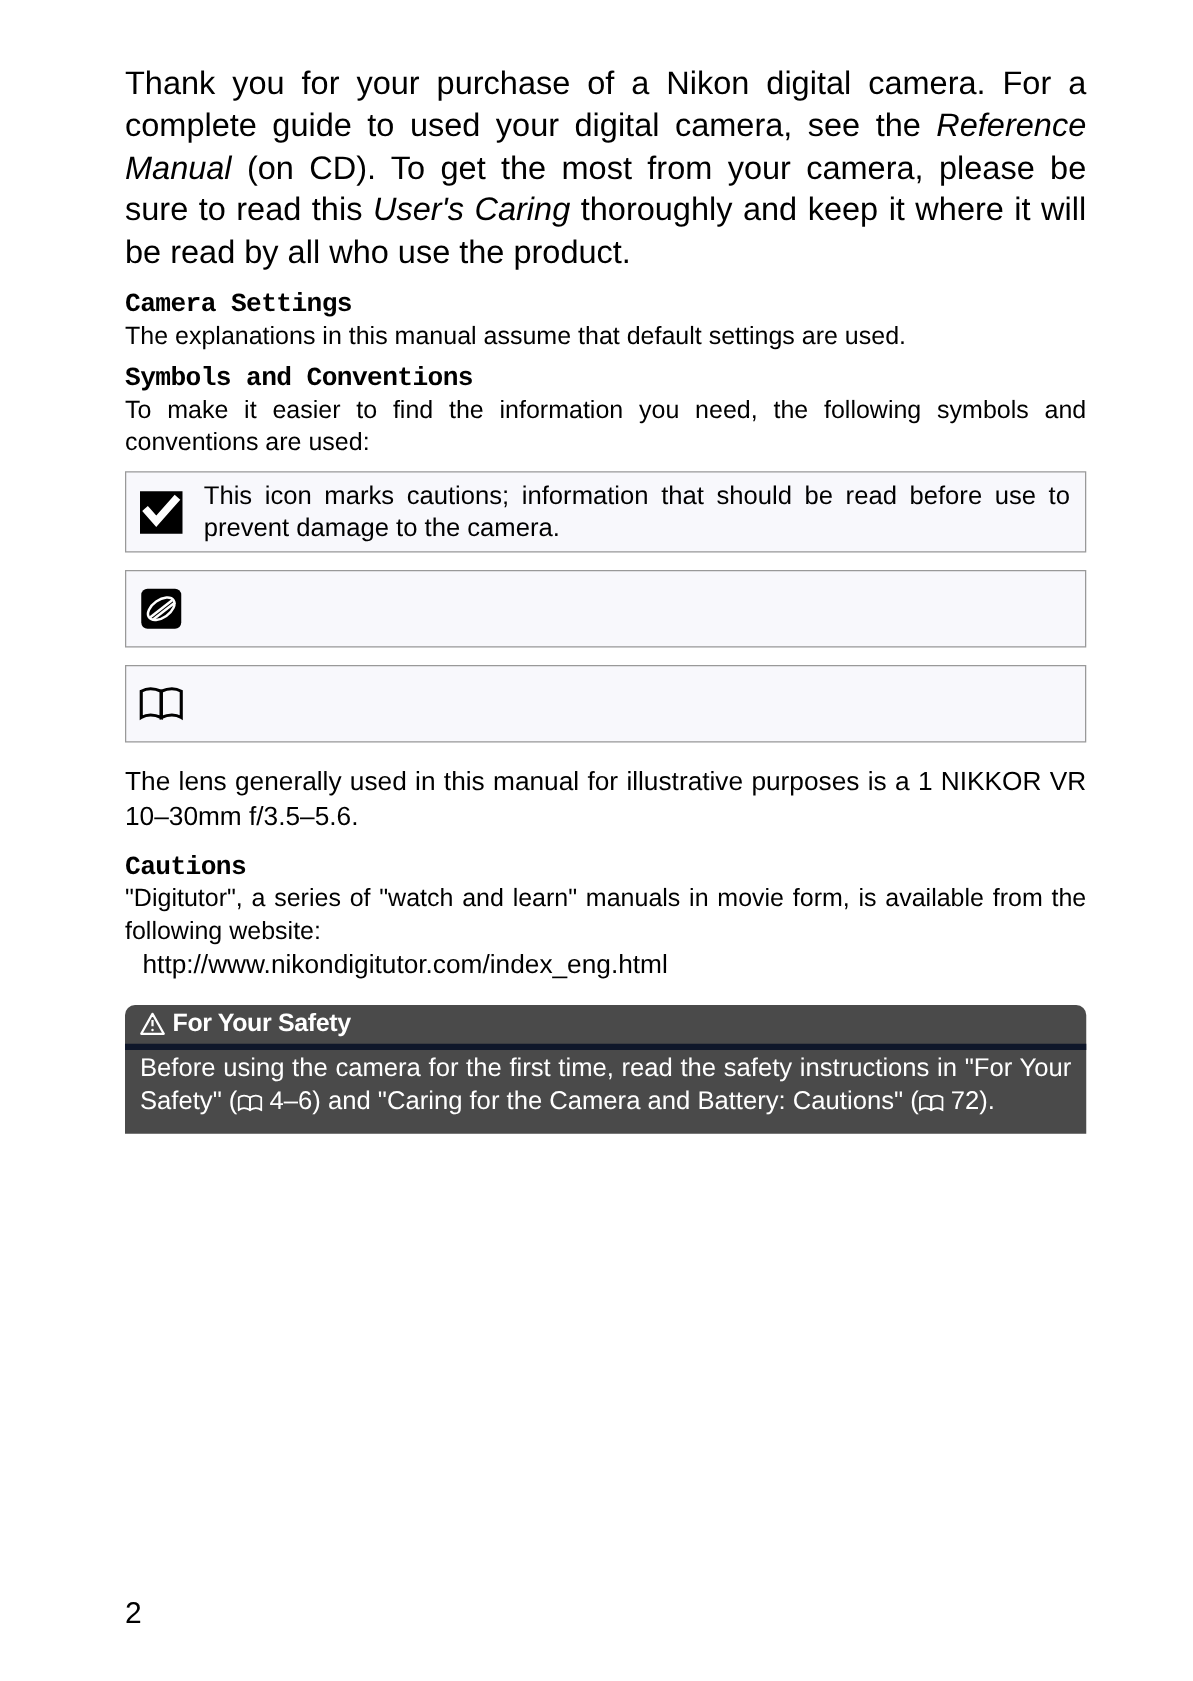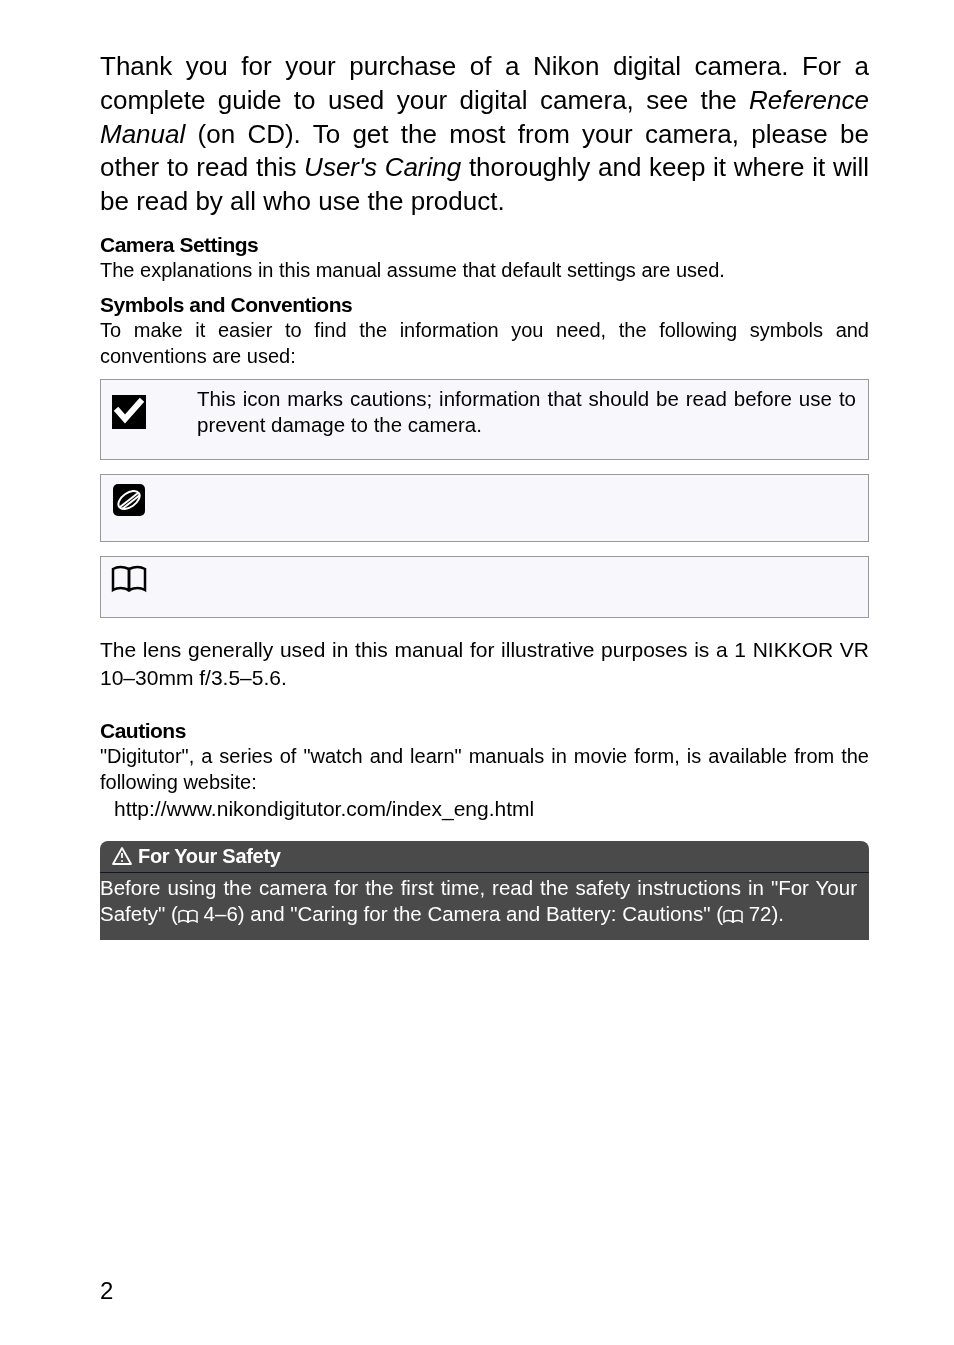--- a/index.html
+++ b/index.html
@@ -23,40 +23,40 @@
       margin-bottom: 14px;
     }
     .italic {
       font-style: italic;
     }
     .section-heading {
       font-weight: bold;
       font-size: 21px;
       margin-top: 10px;
       letter-spacing: -0.3px;
+      font-family: Liberation Mono, monospace;
     }
     .section-heading.condensed {
       font-stretch: condensed;
       letter-spacing: -0.5px;
     }
     .body-text {
       font-size: 20px;
       line-height: 1.3;
       text-align: justify;
       margin-bottom: 10px;
     }
     .icon-box {
       border: 1px solid #999;
       background: #f8f8fc;
       display: flex;
       align-items: center;
-      padding: 6px 12px 22px 6px;
+      padding: 6px 12px 6px 6px;
       margin-bottom: 14px;
       min-height: 62px;
-      gap: 34px;
     }
     .icon-box .icon {
       width: 44px;
       display: flex;
       align-items: center;
       justify-content: center;
       flex-shrink: 0;
       margin-right: 12px;
     }
     .icon-box .icon-text {
@@ -66,68 +66,68 @@
       flex: 1;
     }
     .icon svg {
       display: block;
     }
     .lens-text {
       font-size: 21px;
       line-height: 1.3;
       text-align: justify;
       margin-top: 18px;
-      margin-bottom: 28px;
+      margin-bottom: 16px;
     }
     .url {
       font-size: 21px;
       margin-left: 14px;
       margin-bottom: 20px;
     }
     .safety-box {
       background: #4a4a4a;
       color: #fff;
       border-radius: 8px 8px 0 0;
       margin-top: 10px;
     }
     .safety-header {
       font-weight: bold;
       font-size: 20px;
       padding: 4px 12px 4px 12px;
-      border-bottom: 1px solid #0f172a;
+      border-bottom: 5px solid #0f172a;
       display: flex;
       align-items: center;
       gap: 6px;
       letter-spacing: -0.3px;
     }
     .safety-header svg {
       flex-shrink: 0;
     }
     .safety-body {
       font-size: 20.5px;
       line-height: 1.3;
-      padding: 2px 12px 10px 0;
+      padding: 2px 12px 10px 12px;
       text-align: justify;
     }
     .book-icon {
       display: inline-block;
       vertical-align: -2px;
     }
     .page-number {
       position: absolute;
       bottom: 40px;
       left: 100px;
       font-size: 24px;
     }
   </style>
 </head>
 <body>
 
 <div class="intro">
-  <span>Thank you for your purchase of a Nikon digital camera. For a complete guide to used your digital camera, see the </span><span class="italic">Reference Manual</span><span> (on CD). To get the most from your camera, please be other to read this </span><span class="italic">User's Caring</span><span> thoroughly and keep it where it will be read by all who use the product.</span>
+  <span>Thank you for your purchase of a Nikon digital camera. For a complete guide to used your digital camera, see the </span><span class="italic">Reference Manual</span><span> (on CD). To get the most from your camera, please be sure to read this </span><span class="italic">User's Caring</span><span> thoroughly and keep it where it will be read by all who use the product.</span>
 </div>
 
 <div class="section-heading condensed">Camera Settings</div>
 <div class="body-text">The explanations in this manual assume that default settings are used.</div>
 
 <div class="section-heading condensed">Symbols and Conventions</div>
 <div class="body-text">To make it easier to find the information you need, the following symbols and conventions are used:</div>
 
 <div class="icon-box">
   <div class="icon">

